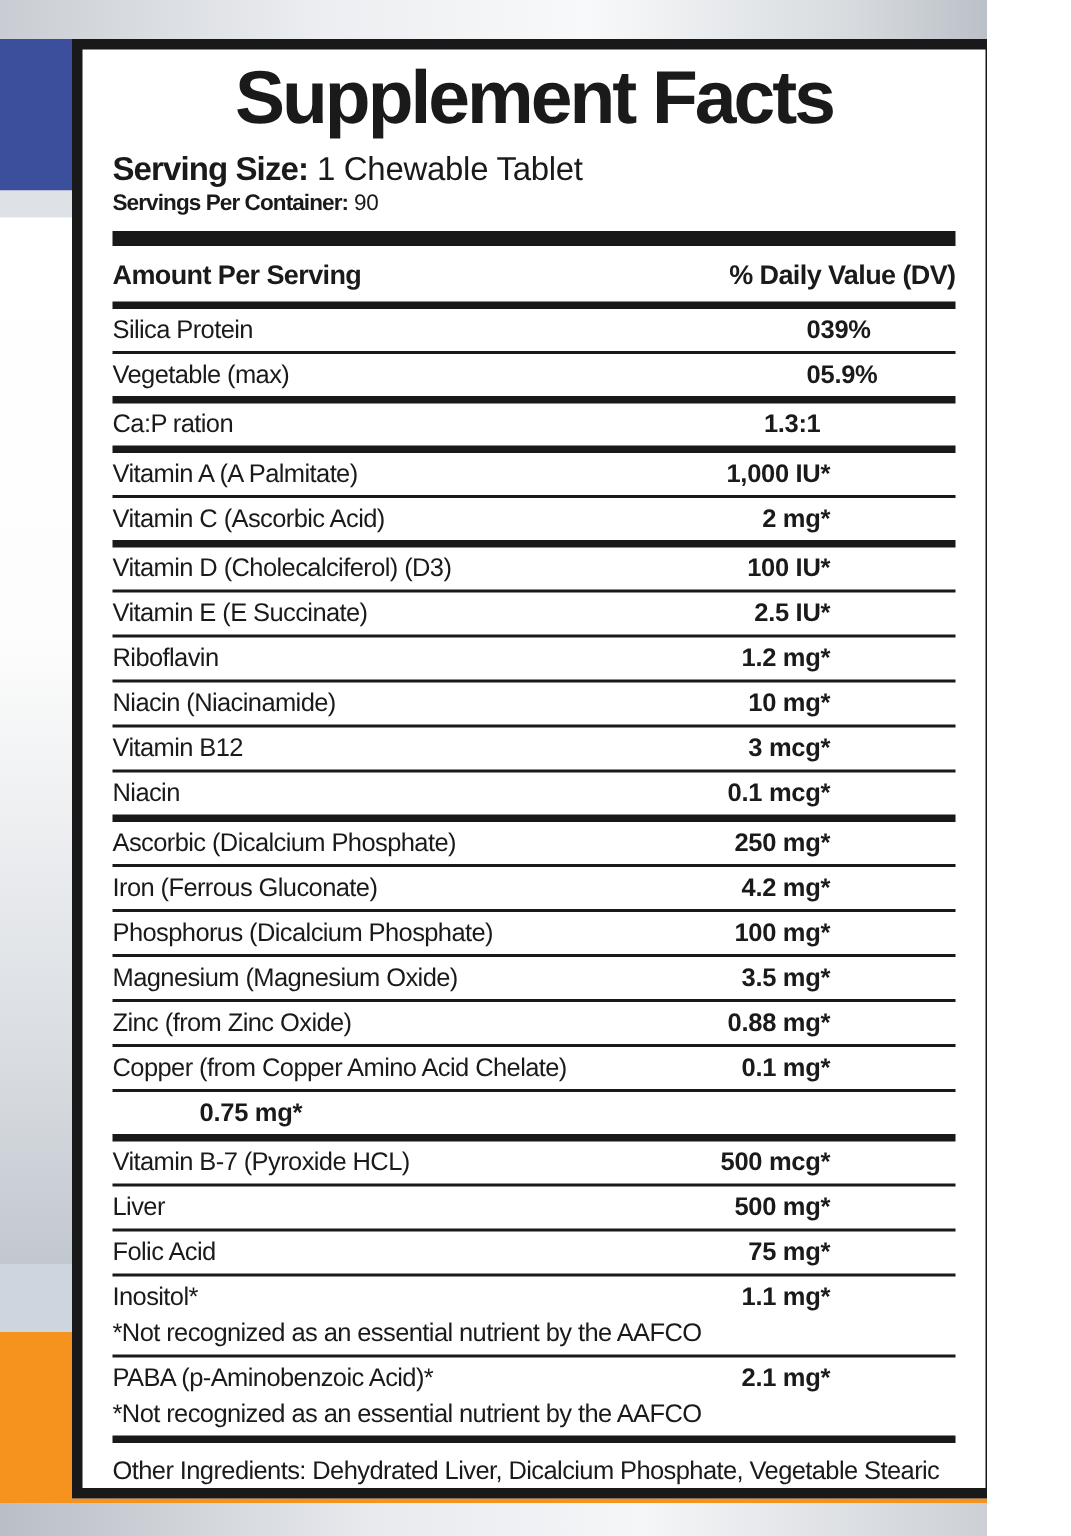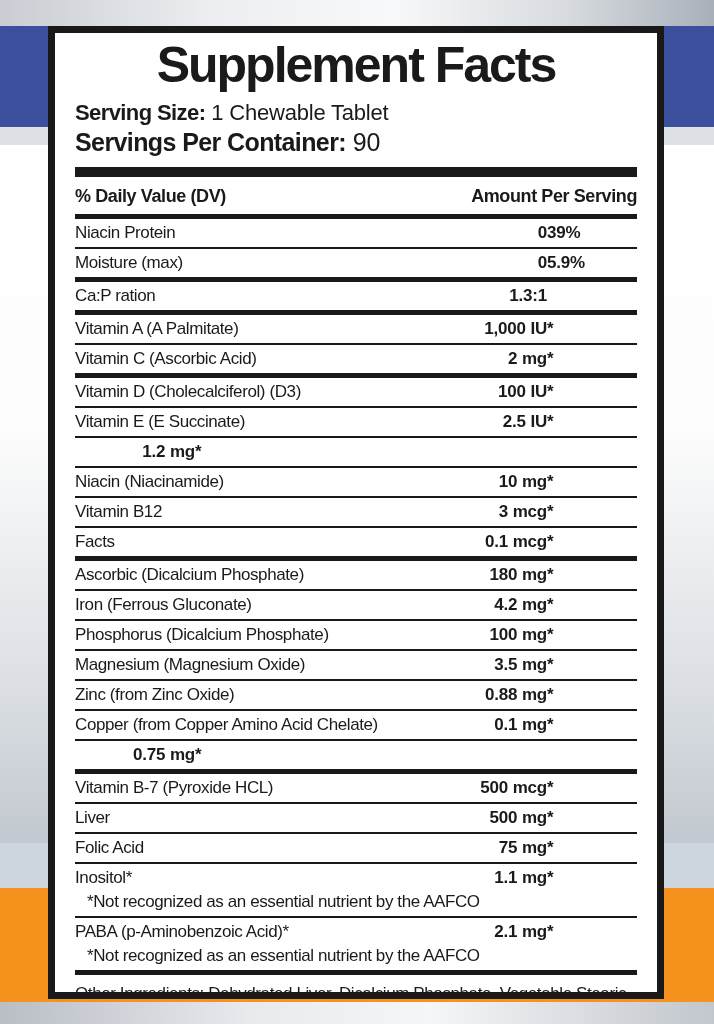--- a/index.html
+++ b/index.html
@@ -1,20 +1,20 @@
 <!DOCTYPE html>
 <html><head>
 <meta charset="utf-8">
 <style>
   * { margin:0; padding:0; box-sizing:border-box; }
   html,body { background:#ffffff; }
   body { font-family:"Liberation Sans", sans-serif; color:#1a1a1a; }
 
   .canvas {
-    position:relative; width:714px; height:1024px; overflow:hidden;
+    position:relative; width:658px; height:1024px; overflow:hidden;
     background:#e7e9ec;
   }
 
   
   .strip-top, .band-blue, .strip-mid1, .band-main, .strip-mid2, .band-orange, .strip-bottom {
     position:absolute; left:0; width:714px;
   }
   .strip-top    { top:0;    height:26px;  background:linear-gradient(90deg,#c9cdd3,#eceef1 30%,#f8f9fa 55%,#d6dade 80%,#a9b0b9); }
   .band-blue    { top:26px;  height:101px; background:#3b4f9c; }
   .strip-mid1   { top:127px; height:18px;  background:#dee1e5; }
@@ -32,21 +32,21 @@
     overflow:hidden;
   }
 
   .title {
     text-align:center; font-size:50px; font-weight:900;
     letter-spacing:-2px; line-height:1.14; padding-top:2px;
   }
 
   .serving { margin-top:5px; }
   .serving-line1 { font-size:22px; line-height:1.25; }
-  .serving-line2 { font-size:25px; line-height:1.25; }
+  .serving-line2 { font-size:15px; line-height:1.25; }
   .serving b { font-weight:700; letter-spacing:-0.6px; }
   .serving span.val { font-weight:400; }
 
   .bar-xl { height:10px; background:#191919; margin-top:9px; }
   .bar-l  { height:5px;  background:#191919; }
 
   .cols {
     display:flex; justify-content:space-between; align-items:flex-end;
     font-weight:700; font-size:18px; padding:9px 0 7px 0; letter-spacing:-0.4px;
   }
@@ -54,21 +54,21 @@
   .row {
     display:flex; flex-wrap:wrap; align-items:baseline;
     border-bottom:2px solid #191919;
     padding:3px 0 4px 0;
     font-size:17px; line-height:21px;
   }
   .row.thick { border-bottom-width:5px; }
   .row .name { flex:1 1 auto; font-weight:400; letter-spacing:-0.4px; }
   .row .val  { flex:0 0 120px; text-align:right; font-weight:700; }
   .row .dv   { flex:0 0 90px; padding-right:12px; font-weight:700; }
-  .row .note { flex-basis:100%; font-weight:400; letter-spacing:-0.4px; padding-top:3px;margin-left:12px; }
+  .row .note { flex-basis:100%; font-weight:400; letter-spacing:-0.4px; padding-top:3px; }
 
   .other {
     font-size:17px; line-height:1.55; letter-spacing:-0.4px;
     padding:6px 0 7px 0; border-bottom:5px solid #191919;
   }
 </style>
 </head>
 <body>
 
 <div class="canvas">
@@ -92,36 +92,36 @@
       </div>
       <div class="serving-line2">
         <b>Servings Per Container:</b>
         <span class="val">90</span>
       </div>
     </div>
 
     <div class="bar-xl"></div>
 
     <div class="cols">
+      <span>Amount  Per Serving</span>
       <span>% Daily Value (DV)</span>
-      <span>Amount  Per Serving</span>
     </div>
 
     <div class="bar-l"></div>
 
     <div>
   <div class="row">
-    <span class="name">Niacin Protein</span>
+    <span class="name">Silica Protein</span>
     <span class="val">0</span>
     <span class="dv">39%</span>
 
   </div>
 
   <div class="row thick">
-    <span class="name">Moisture (max)</span>
+    <span class="name">Vegetable (max)</span>
     <span class="val">0</span>
     <span class="dv">5.9%</span>
 
   </div>
 
   <div class="row thick">
     <span class="name">Ca:P ration</span>
     <span class="val">1.3:1</span>
     <span class="dv"></span>
 
@@ -149,49 +149,50 @@
   </div>
 
   <div class="row">
     <span class="name">Vitamin E (E Succinate)</span>
     <span class="val">2.5 IU</span>
     <span class="dv">*</span>
 
   </div>
 
   <div class="row">
+    <span class="name">Riboflavin</span>
     <span class="val">1.2 mg</span>
     <span class="dv">*</span>
 
   </div>
 
   <div class="row">
     <span class="name">Niacin (Niacinamide)</span>
     <span class="val">10 mg</span>
     <span class="dv">*</span>
 
   </div>
 
   <div class="row">
     <span class="name">Vitamin B12</span>
     <span class="val">3 mcg</span>
     <span class="dv">*</span>
 
   </div>
 
   <div class="row thick">
-    <span class="name">Facts</span>
+    <span class="name">Niacin</span>
     <span class="val">0.1 mcg</span>
     <span class="dv">*</span>
 
   </div>
 
   <div class="row">
     <span class="name">Ascorbic (Dicalcium Phosphate)</span>
-    <span class="val">180 mg</span>
+    <span class="val">250 mg</span>
     <span class="dv">*</span>
 
   </div>
 
   <div class="row">
     <span class="name">Iron (Ferrous Gluconate)</span>
     <span class="val">4.2 mg</span>
     <span class="dv">*</span>
 
   </div>

